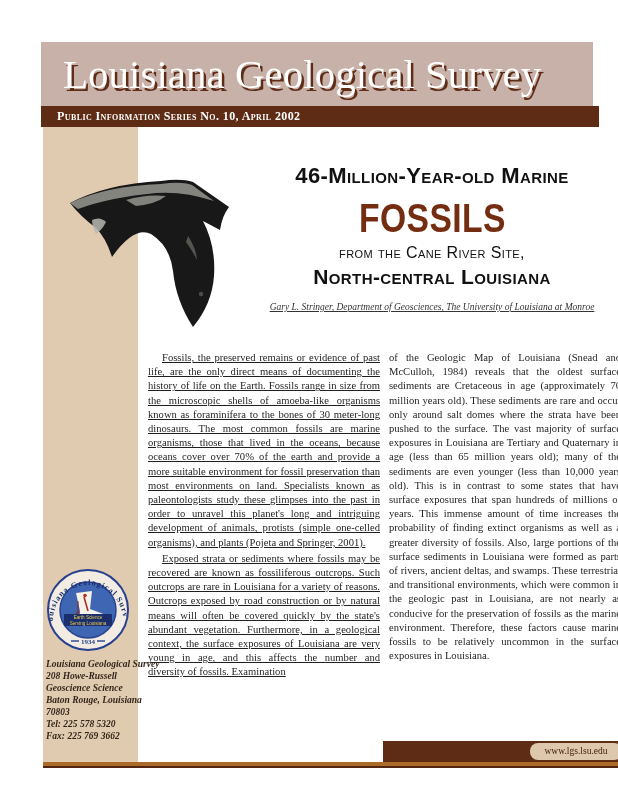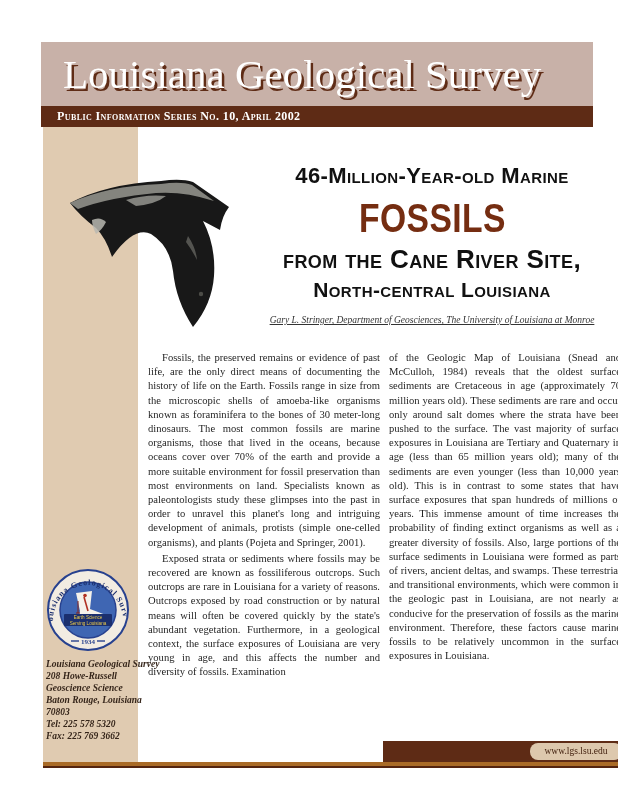--- a/index.html
+++ b/index.html
@@ -4,48 +4,48 @@
 <style>
   html,body{margin:0;padding:0;background:#ffffff;}
   .page{position:relative;width:618px;height:800px;background:#ffffff;overflow:hidden;
         font-family:"Liberation Serif", serif;margin-left:8px;}
 
   
   .banner{position:absolute;left:33px;top:42px;width:552px;height:64px;background:#c8b1a8;}
   .banner-title{position:absolute;left:22px;top:1px;width:520px;height:62px;line-height:62px;
       font-family:"Liberation Serif", serif;font-size:41px;color:#ffffff;white-space:nowrap;
       text-shadow:2.5px 2.5px 0 #5f2c16;}
-  .series-bar{position:absolute;left:33px;top:106px;width:552px;height:21px;background:#5e2b15;}
+  .series-bar{position:absolute;left:33px;top:106px;width:552px;height:21px;background:#5e2b15;padding-left:6px;}
   .series-text{position:absolute;left:16px;top:0;height:21px;line-height:21px;color:#ffffff;
       font-variant:small-caps;font-weight:bold;font-size:12px;letter-spacing:.4px;white-space:nowrap;}
 
   
   .sidebar{position:absolute;left:35px;top:127px;width:95px;height:636px;background:#e0cbb1;}
   .tooth{position:absolute;left:58px;top:176px;width:168px;height:158px;}
   .seal{position:absolute;left:33px;top:568px;width:94px;height:88px;}
   .address{position:absolute;left:38px;top:658px;width:100px;font-style:italic;font-weight:600;
       font-size:9.5px;line-height:12px;color:#35251a;}
   .address div{white-space:nowrap;}
 
   
   .title-block{position:absolute;left:238px;top:163px;width:372px;text-align:center;
       font-family:"Liberation Sans", sans-serif;color:#111111;}
   .t-line1{font-size:22px;font-weight:bold;font-variant:small-caps;letter-spacing:.4px;white-space:nowrap;}
   .t-fossils{margin-top:6px;font-size:41px;font-weight:bold;color:#752d11;letter-spacing:.5px;
       display:inline-block;transform:scaleX(.82);transform-origin:center;white-space:nowrap;}
-  .t-line3{margin-top:2px;font-size:26px;font-weight:bold;font-variant:small-caps;letter-spacing:.4px;white-space:nowrap;}
+  .t-line3{margin-top:2px;font-size:16px;font-weight:normal;font-variant:small-caps;letter-spacing:.4px;white-space:nowrap;}
   .t-line4{margin-top:3px;font-size:21px;font-weight:bold;font-variant:small-caps;letter-spacing:.4px;white-space:nowrap;}
   .byline{margin-top:13px;font-family:"Liberation Serif", serif;font-style:italic;
       font-size:9.5px;color:#333333;white-space:nowrap;text-decoration:underline;}
 
   
   .body-cols{position:absolute;left:140px;top:351px;width:473px;display:flex;gap:9px;}
   .col{width:232px;font-size:10.6px;line-height:14.2px;text-align:justify;color:#1f1f1f;}
   .col p{margin:0;}
-  .col p.indent{text-indent:14px;}
+  .col p.indent{text-indent:14px;text-decoration:underline;}
   .col p + p{margin-top:2px;}
 
   
   .footer-block{position:absolute;left:375px;top:741px;width:243px;height:21px;background:#5e2b15;}
   .footer-link{position:absolute;left:522px;top:743px;width:92px;height:17px;background:#ddc8ad;
       text-align:center;line-height:17px;font-size:9.5px;color:#42200e;cursor:pointer;border-radius:8px;}
   .footer-rule{position:absolute;left:35px;top:762px;width:583px;height:4px;background:#a96b27;
       border-bottom:2px solid #53240f;}
 </style>
 </head>

